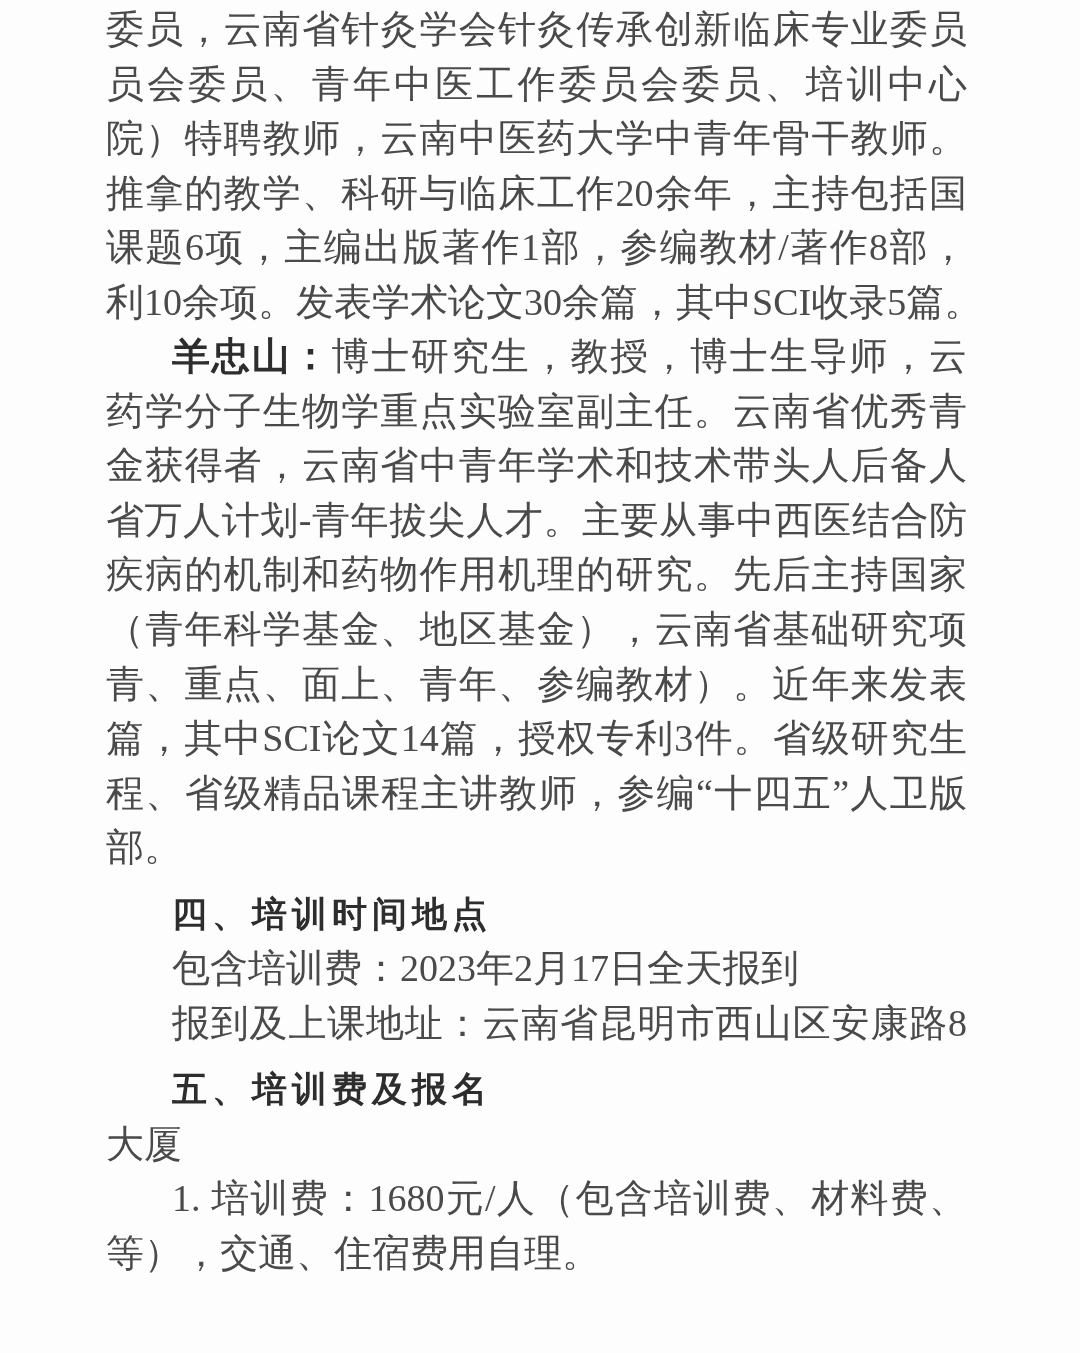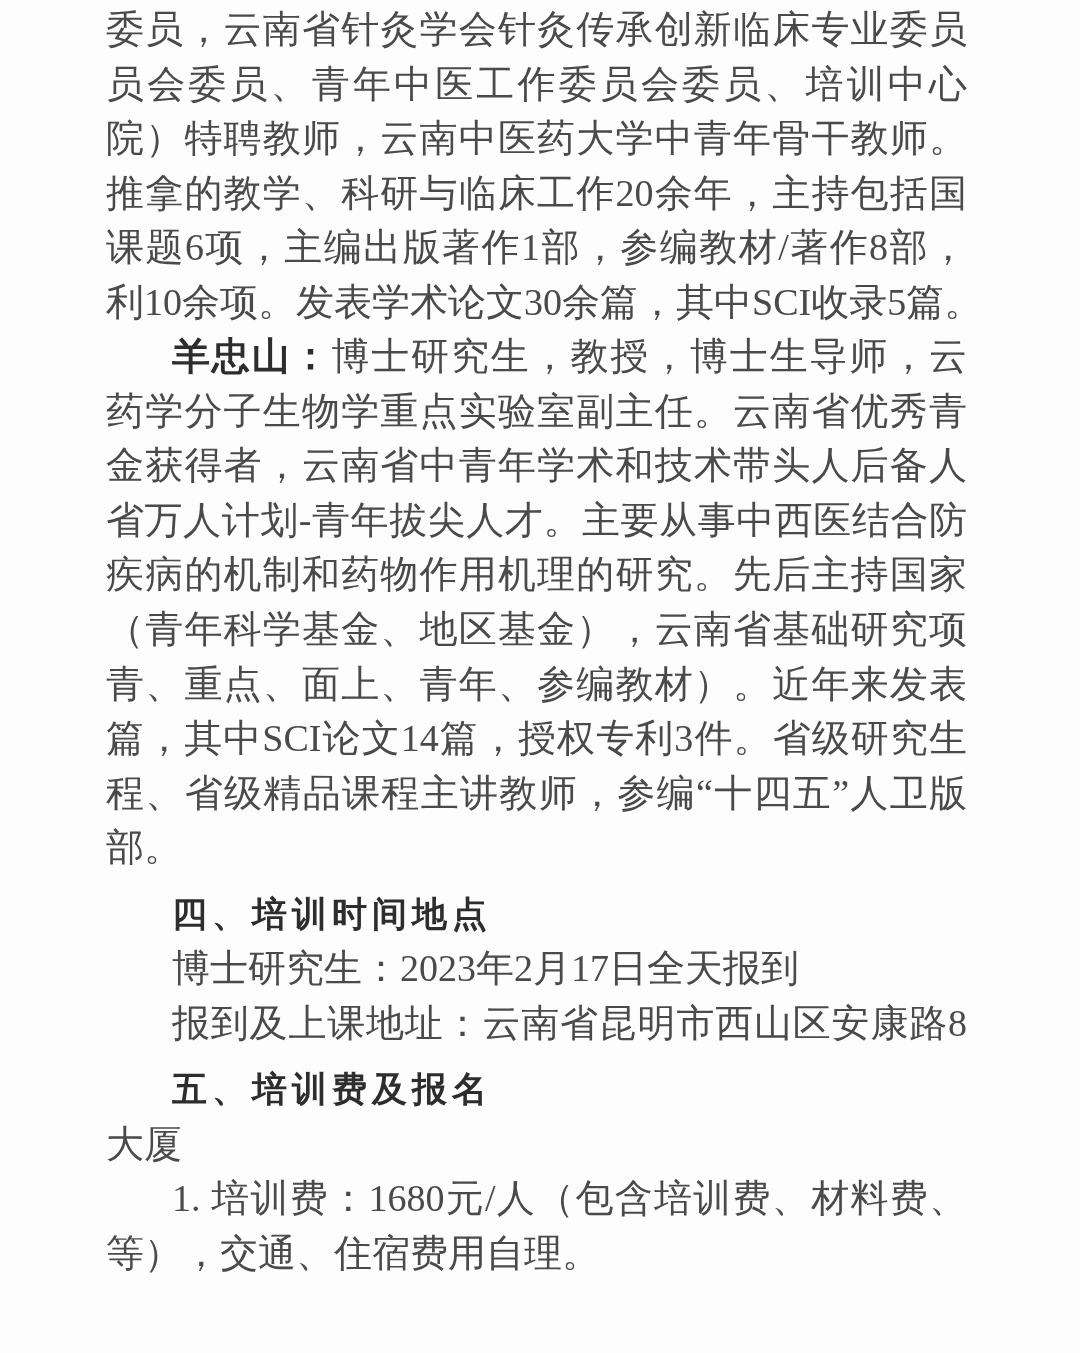--- a/index.html
+++ b/index.html
@@ -57,20 +57,20 @@
       <div class="line justify">药学分子生物学重点实验室副主任。云南省优秀青年科学基</div>
       <div class="line justify">金获得者，云南省中青年学术和技术带头人后备人才，云南</div>
       <div class="line justify">省万人计划-青年拔尖人才。主要从事中西医结合防治肺、肠</div>
       <div class="line justify">疾病的机制和药物作用机理的研究。先后主持国家基金2项</div>
       <div class="line justify">（青年科学基金、地区基金），云南省基础研究项目6项（优</div>
       <div class="line justify">青、重点、面上、青年、参编教材）。近年来发表论文17</div>
       <div class="line justify">篇，其中SCI论文14篇，授权专利3件。省级研究生优质课</div>
       <div class="line justify">程、省级精品课程主讲教师，参编“十四五”人卫版教材1</div>
       <div class="line">部。</div>
       <div class="line heading indent">四、培训时间地点</div>
-      <div class="line indent">博士研究生：2023年2月17日全天报到</div>
+      <div class="line indent">包含培训费：2023年2月17日全天报到</div>
       <div class="line indent justify">报到及上课地址：云南省昆明市西山区安康路82号云培</div>
       <div class="line heading indent">五、培训费及报名</div>
       <div class="line">大厦</div>
       <div class="line indent justify">1. 培训费：1680元/人（包含培训费、材料费、餐费</div>
       <div class="line">等），交通、住宿费用自理。</div>
     </div>
 </div>
 
 </body></html>

